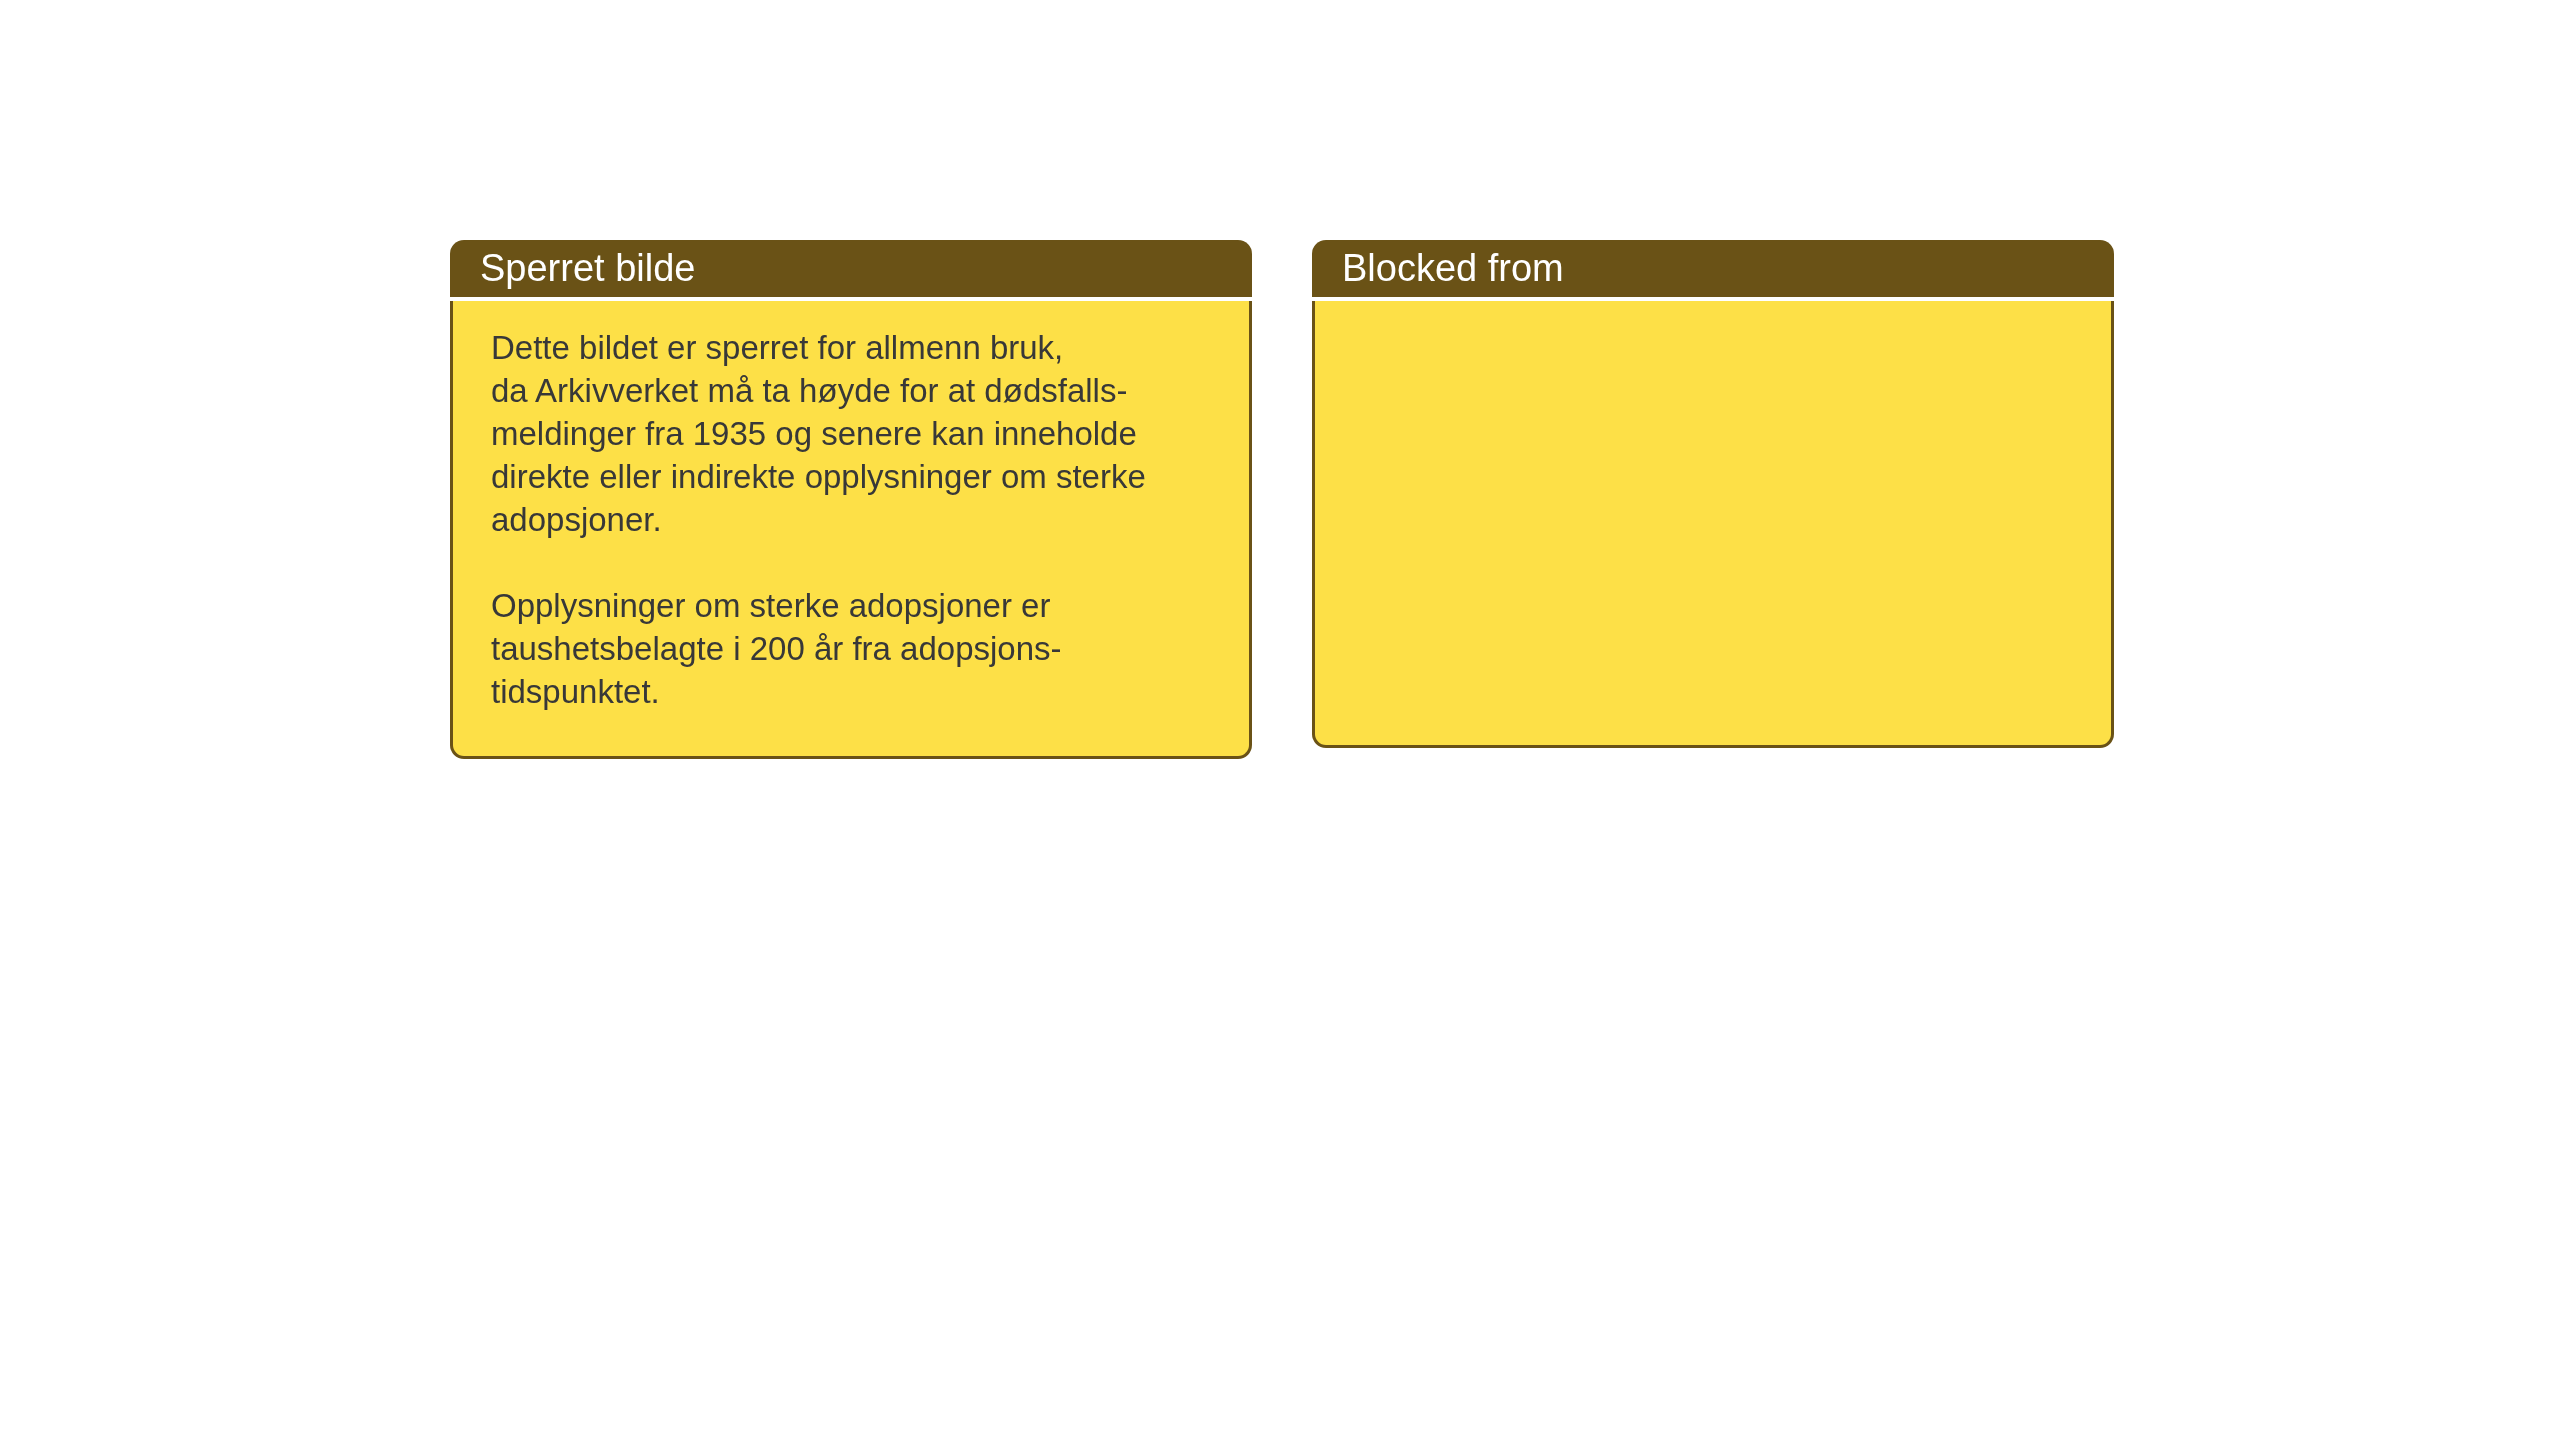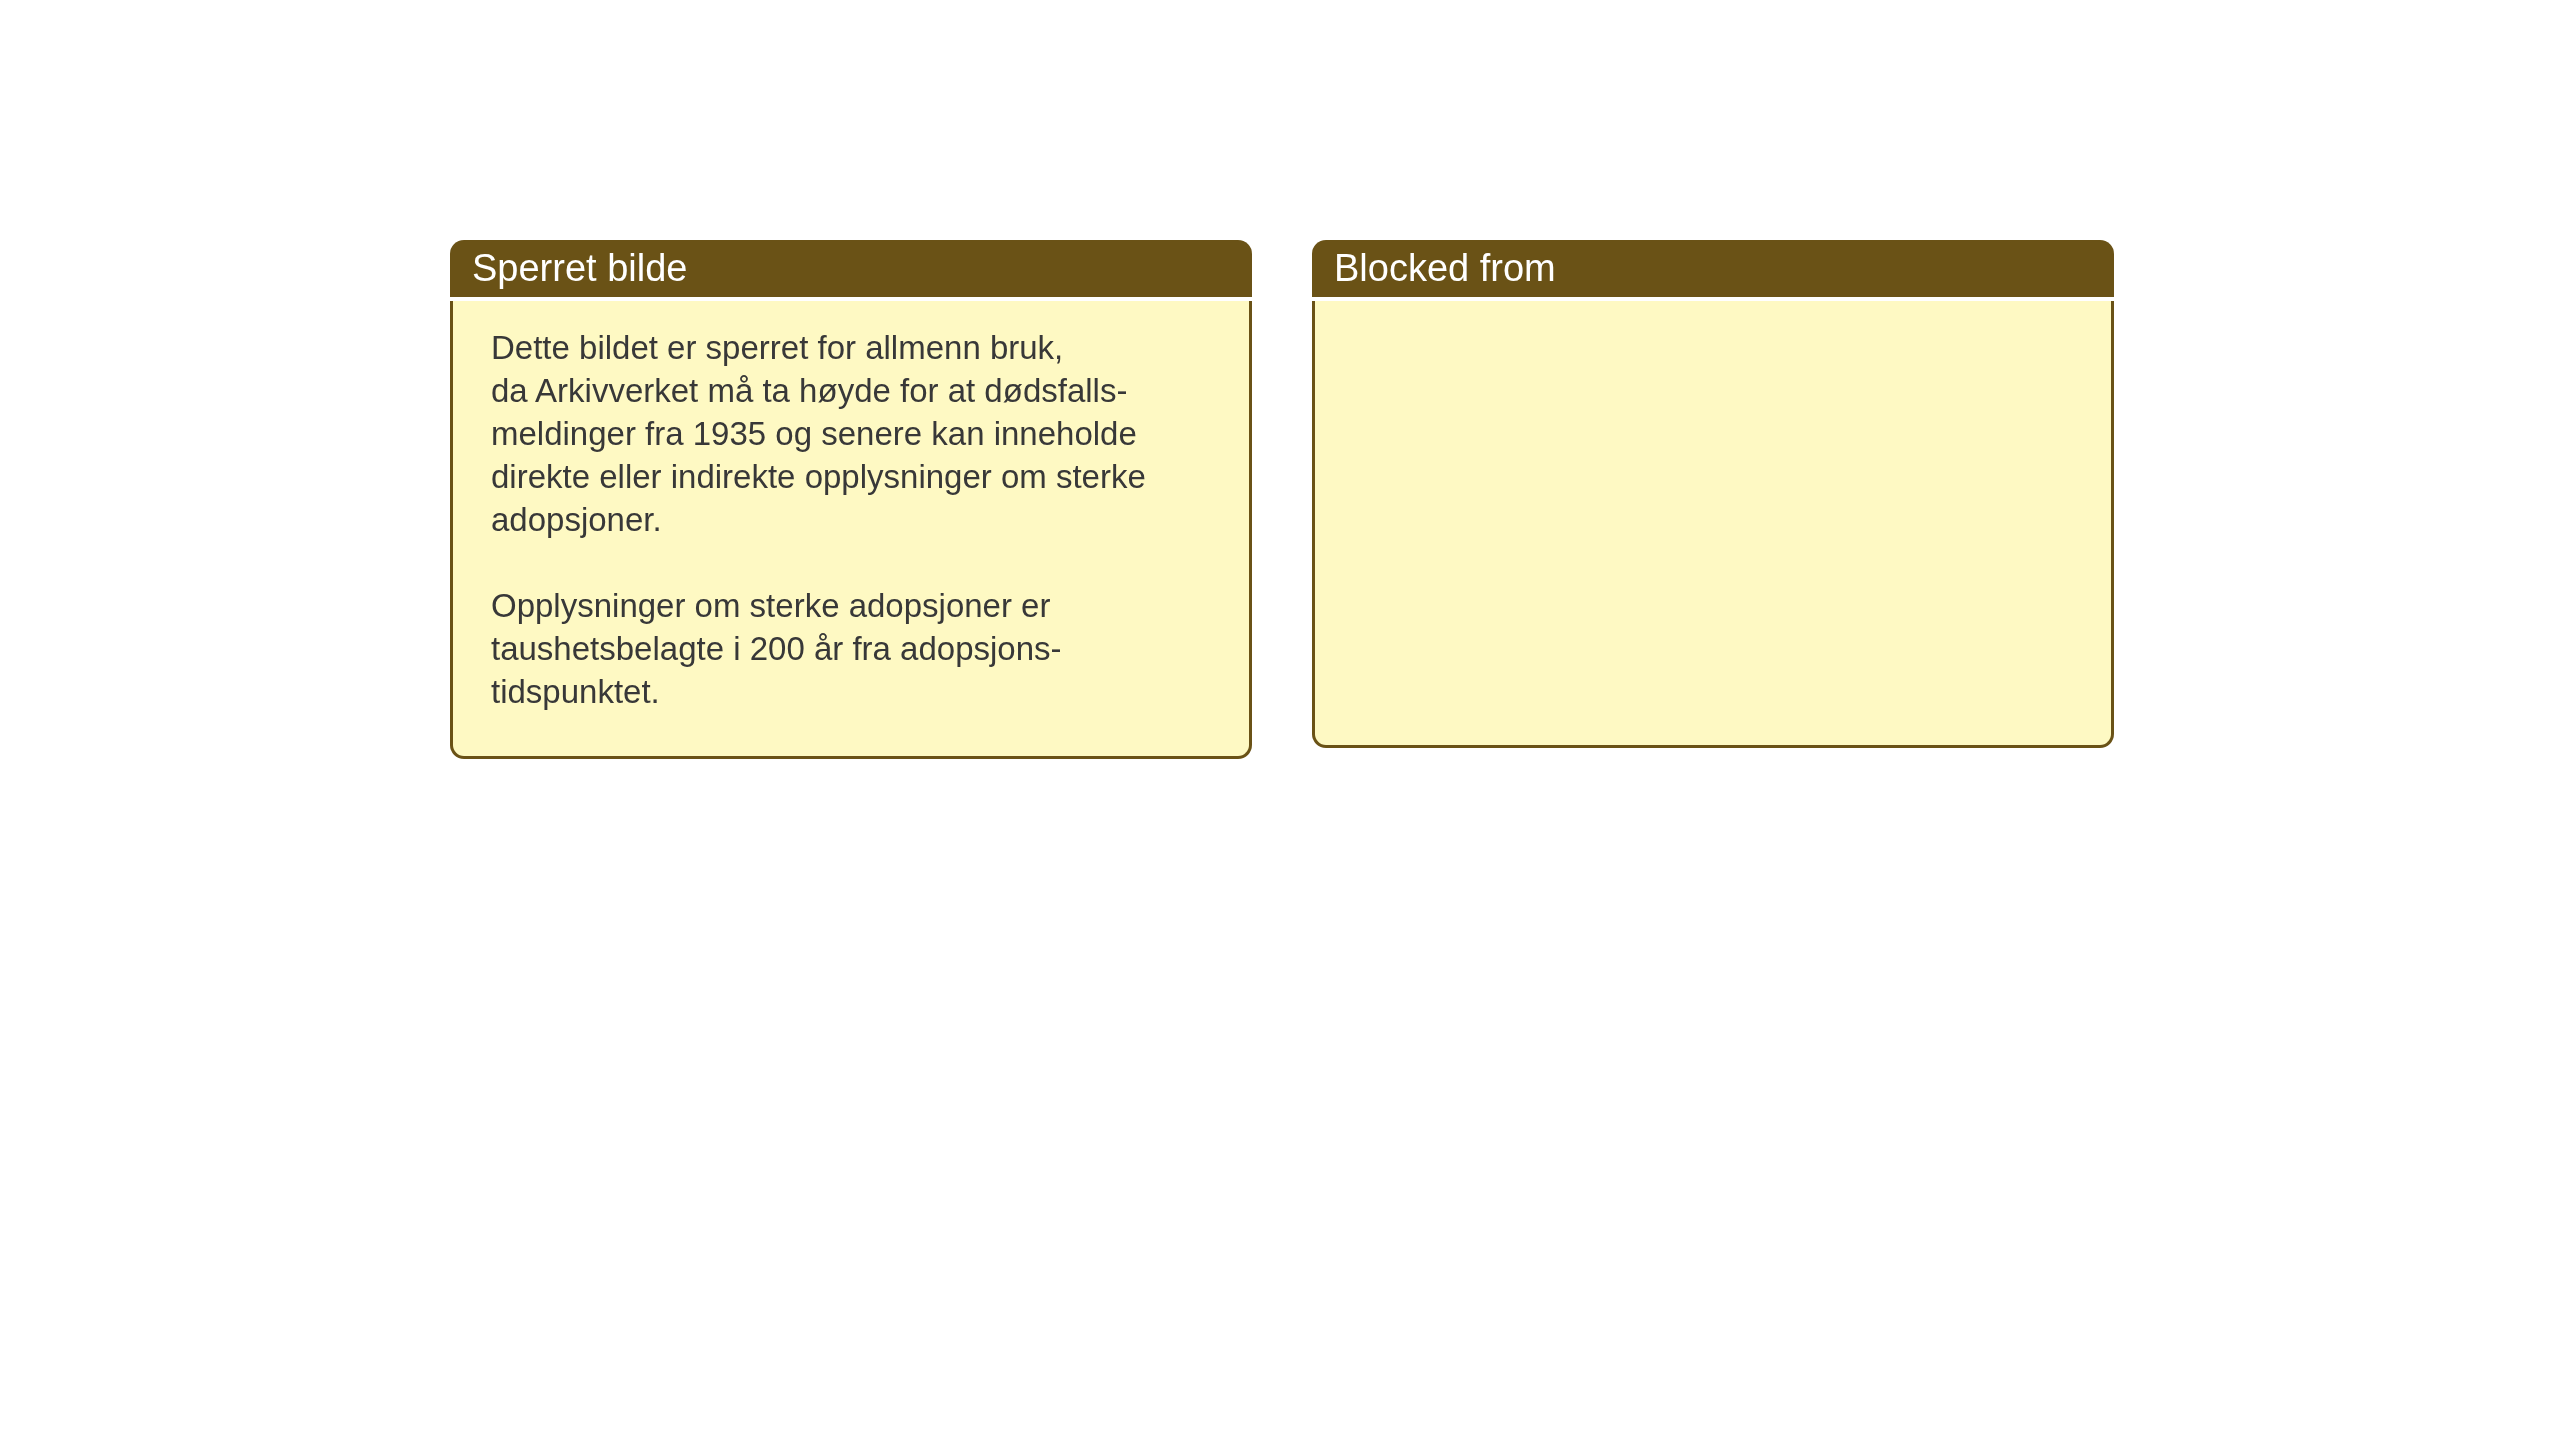--- a/index.html
+++ b/index.html
@@ -34,30 +34,30 @@
     flex: 0 0 57px;
     background: #6a5216;
     border-radius: 14px 14px 0 0;
     margin-bottom: 4px; 
     display: flex;
     align-items: center;
     padding: 0 20px 2px 22px;
     box-sizing: border-box;
   }
   .card-title {
-    margin: 0;
+    margin: 8px;
     color: #ffffff;
     font-size: 38px;
     font-weight: 400;
     line-height: 1;
     white-space: nowrap;
   }
   .card-body {
     flex: 1 1 auto;
-    background: #fef9c3;
+    background: #fde047;
     border: 3px solid #6a5216;
     border-top: 0;
     border-radius: 0 0 14px 14px;
     padding: 25px 28px 0 38px;
     box-sizing: border-box;
     color: #383838;
     font-size: 33px;
     line-height: 43px;
   }
   .card-paragraph {

